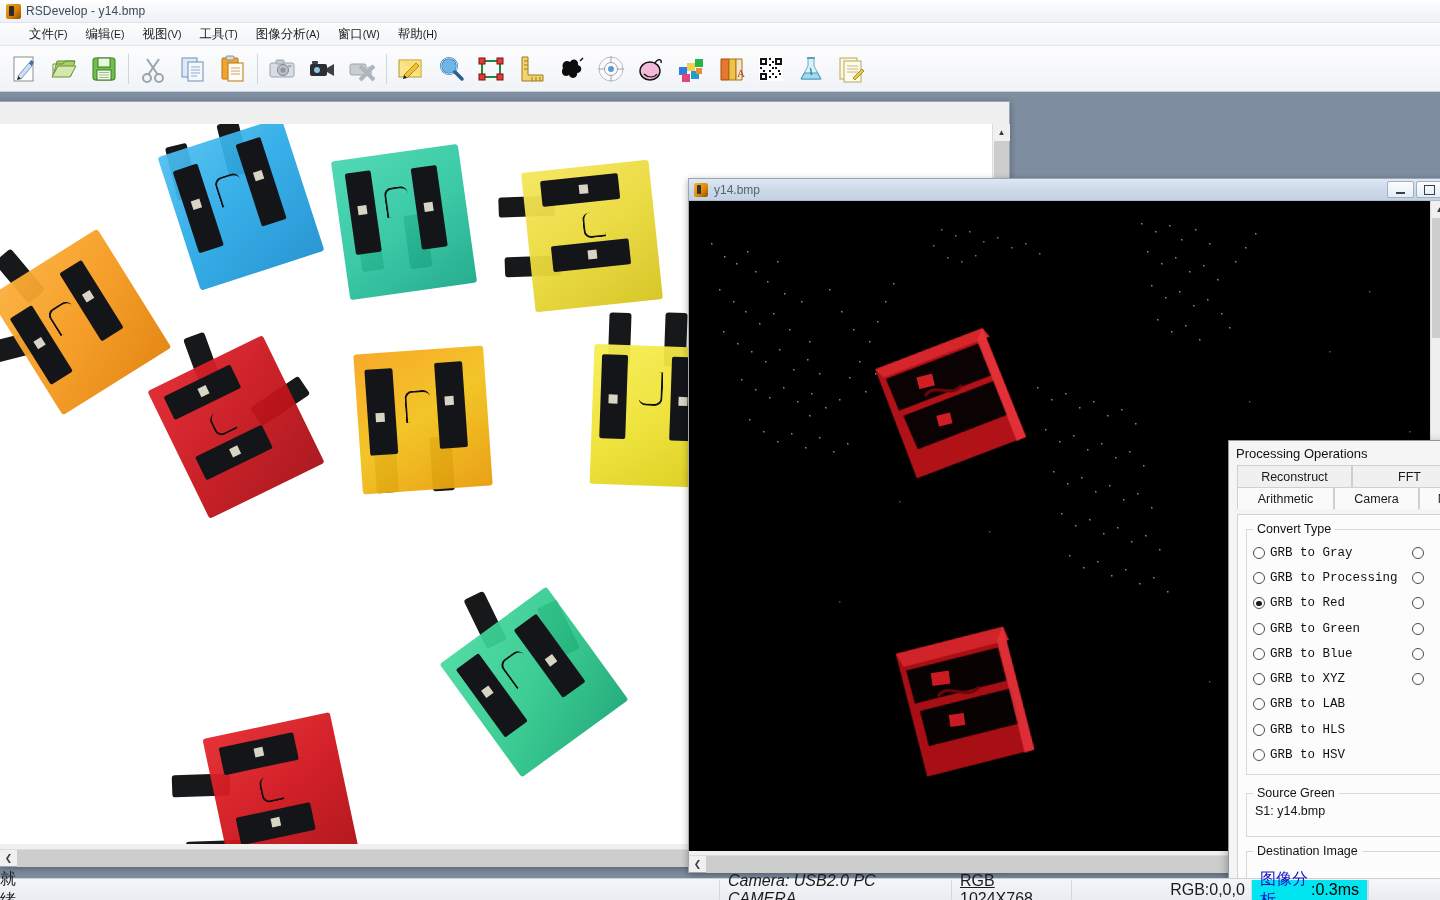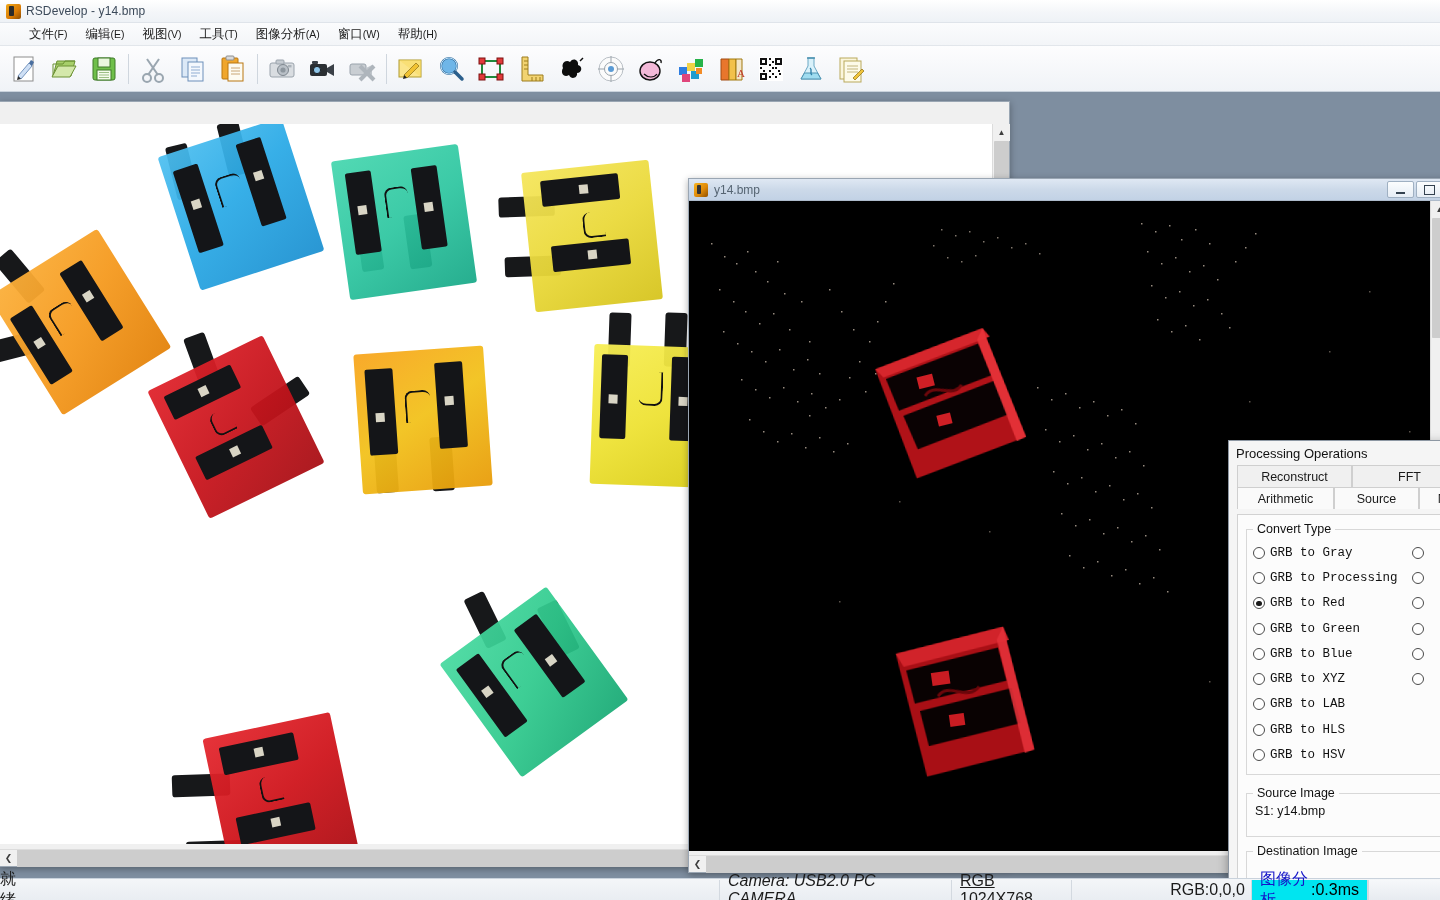--- a/index.html
+++ b/index.html
@@ -835,21 +835,21 @@
         <div class="tab" style="width:115px">
           <span>FFT</span>
         </div>
       </div>
 
       <div class="tabs-row row2">
         <div class="tab active" style="width:97px">
           <span>Arithmetic</span>
         </div>
         <div class="tab" style="width:85px">
-          <span>Source</span>
+          <span>Camera</span>
         </div>
         <div class="tab" style="width:48px">
           <span>M</span>
         </div>
       </div>
 
       <div class="tabpage">
 
         <div class="group">
           <div class="legend">Convert Type</div>
@@ -916,21 +916,21 @@
               </label>
               <label class="radio-row">
                 <span class="rb"></span>
                 <span></span>
               </label>
             </div>
           </div>
         </div>
 
         <div class="group grp-src">
-          <div class="legend">Source Image</div>
+          <div class="legend">Source Green</div>
           <div class="src-text">S1: y14.bmp</div>
         </div>
 
         <div class="group grp-dst">
           <div class="legend">Destination Image</div>
           <div class="src-text"></div>
         </div>
 
       </div>
     </div>

